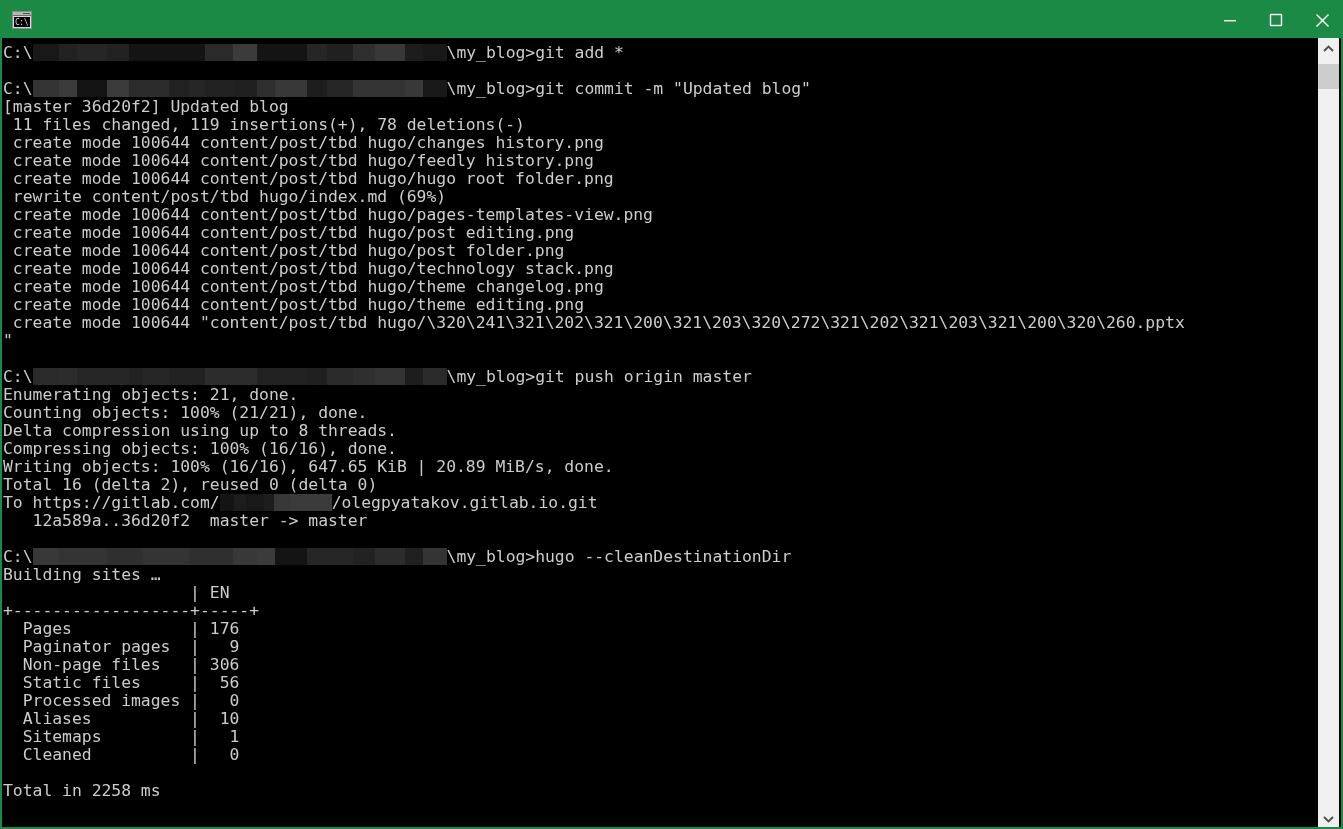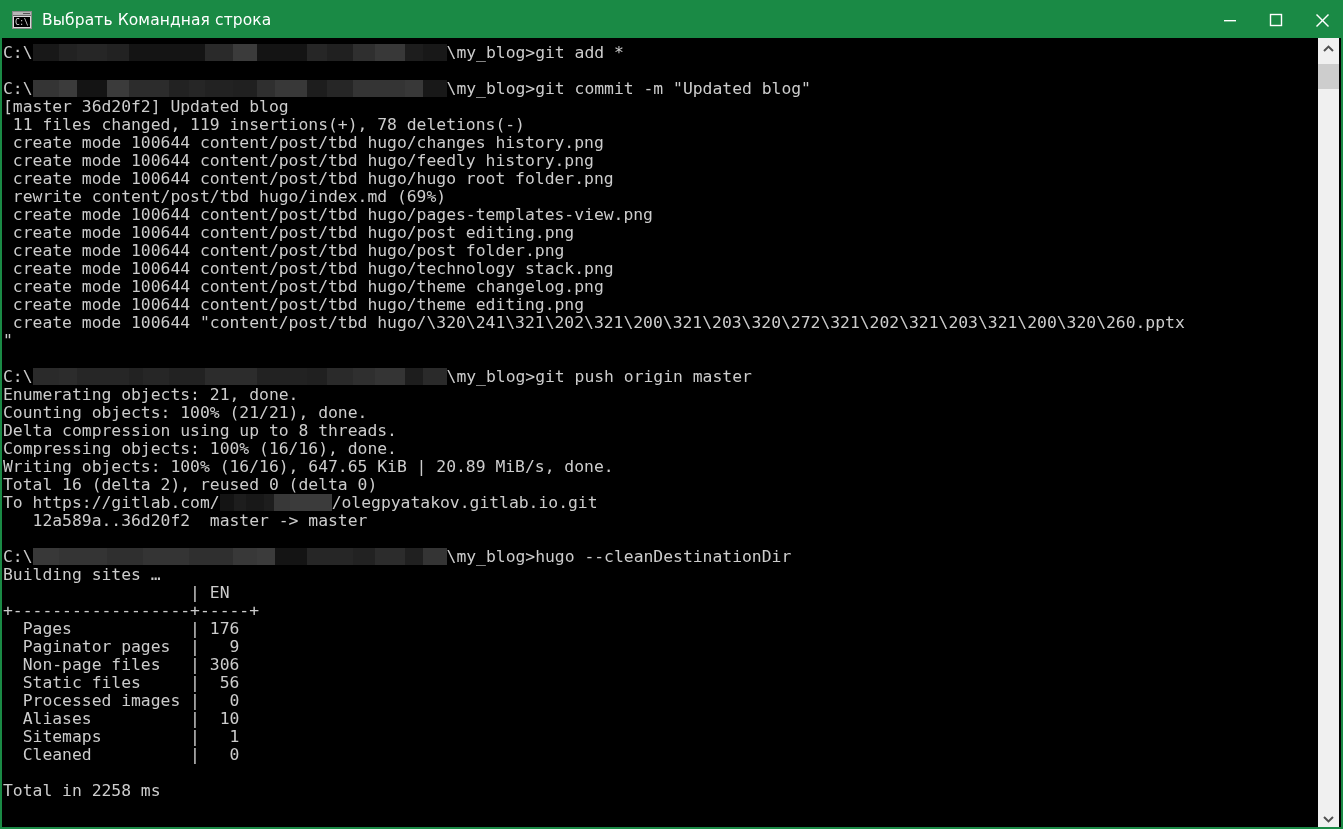--- a/index.html
+++ b/index.html
@@ -168,21 +168,20 @@
 </head>
 <body>
 
 <div id="window">
 
   <div id="titlebar">
     <div class="tb-icon">
       <div class="bar"></div>
       <div class="scr">C:\.</div>
     </div>
-    <div id="tb-title">Выбрать Командная строка</div>
     <div id="tb-controls">
       <div class="tb-btn">
         <svg width="14" height="14" viewBox="0 0 14 14" aria-hidden="true">
           <rect x="1" y="7" width="12" height="1.4" fill="#ffffff"></rect>
         </svg>
       </div>
       <div class="tb-btn">
         <svg width="14" height="14" viewBox="0 0 14 14" aria-hidden="true">
           <rect x="1.5" y="1.5" width="11" height="11" fill="none" stroke="#ffffff" stroke-width="1.4"></rect>
         </svg>

